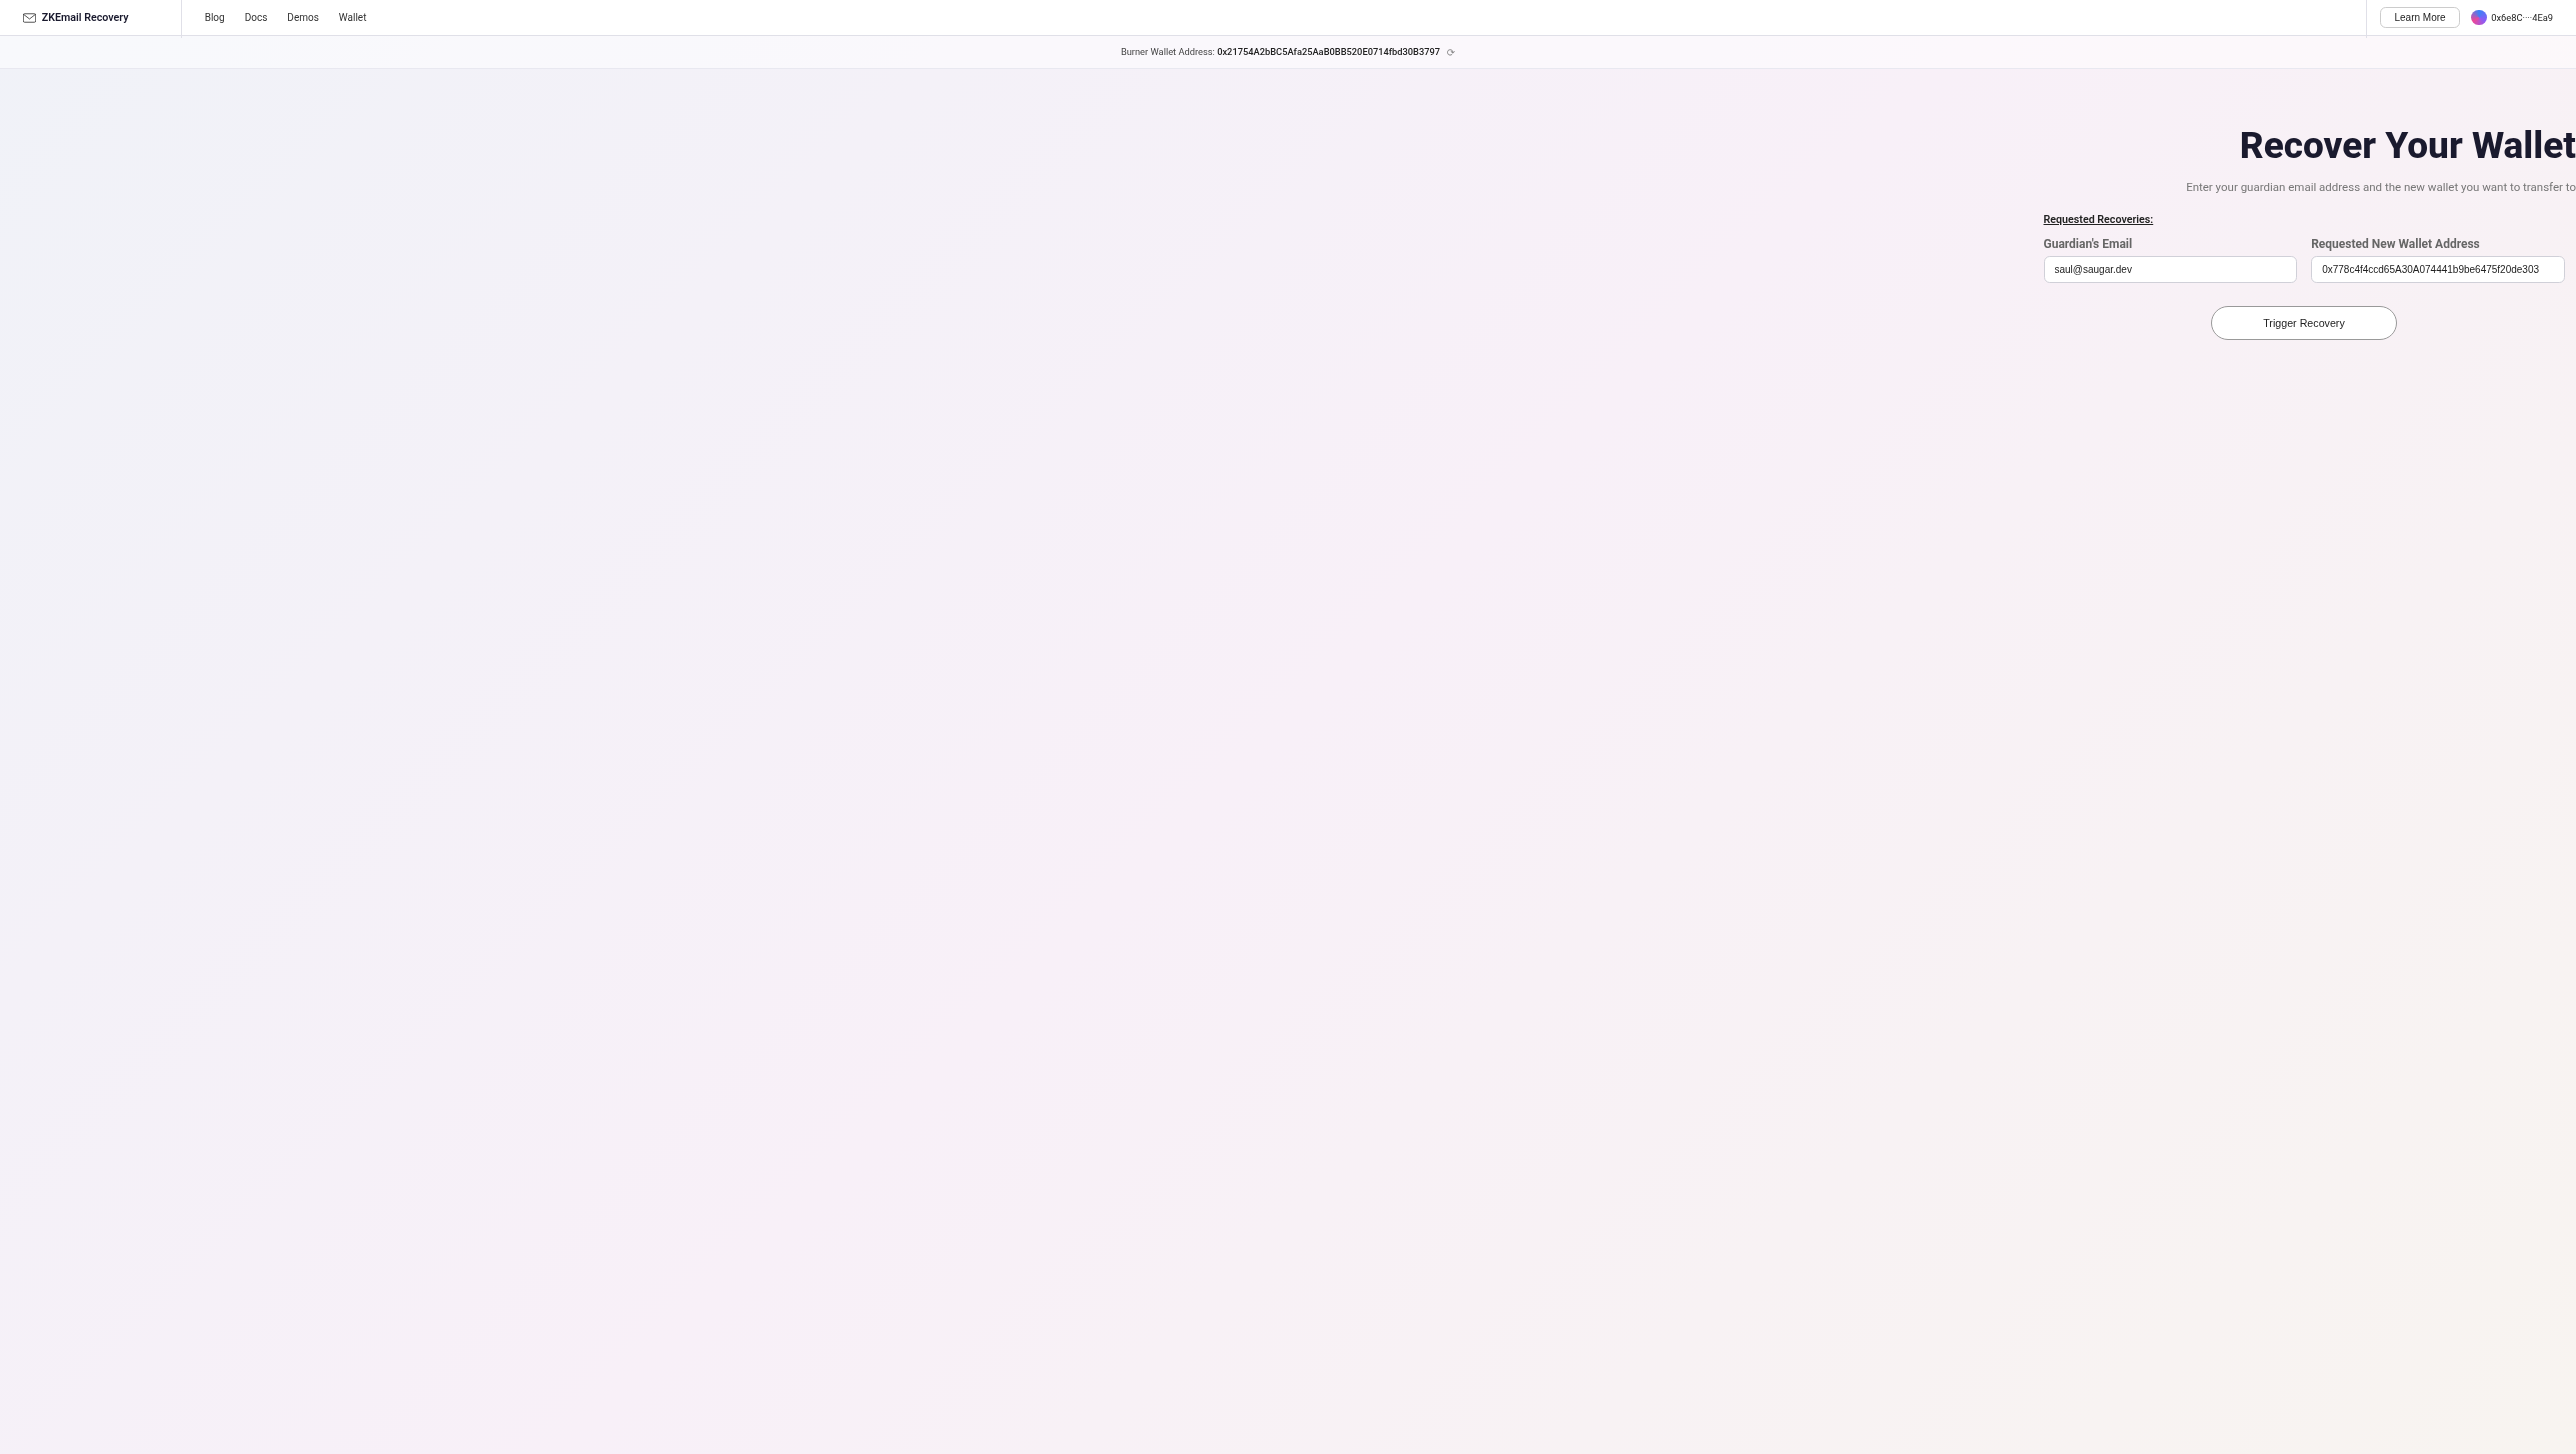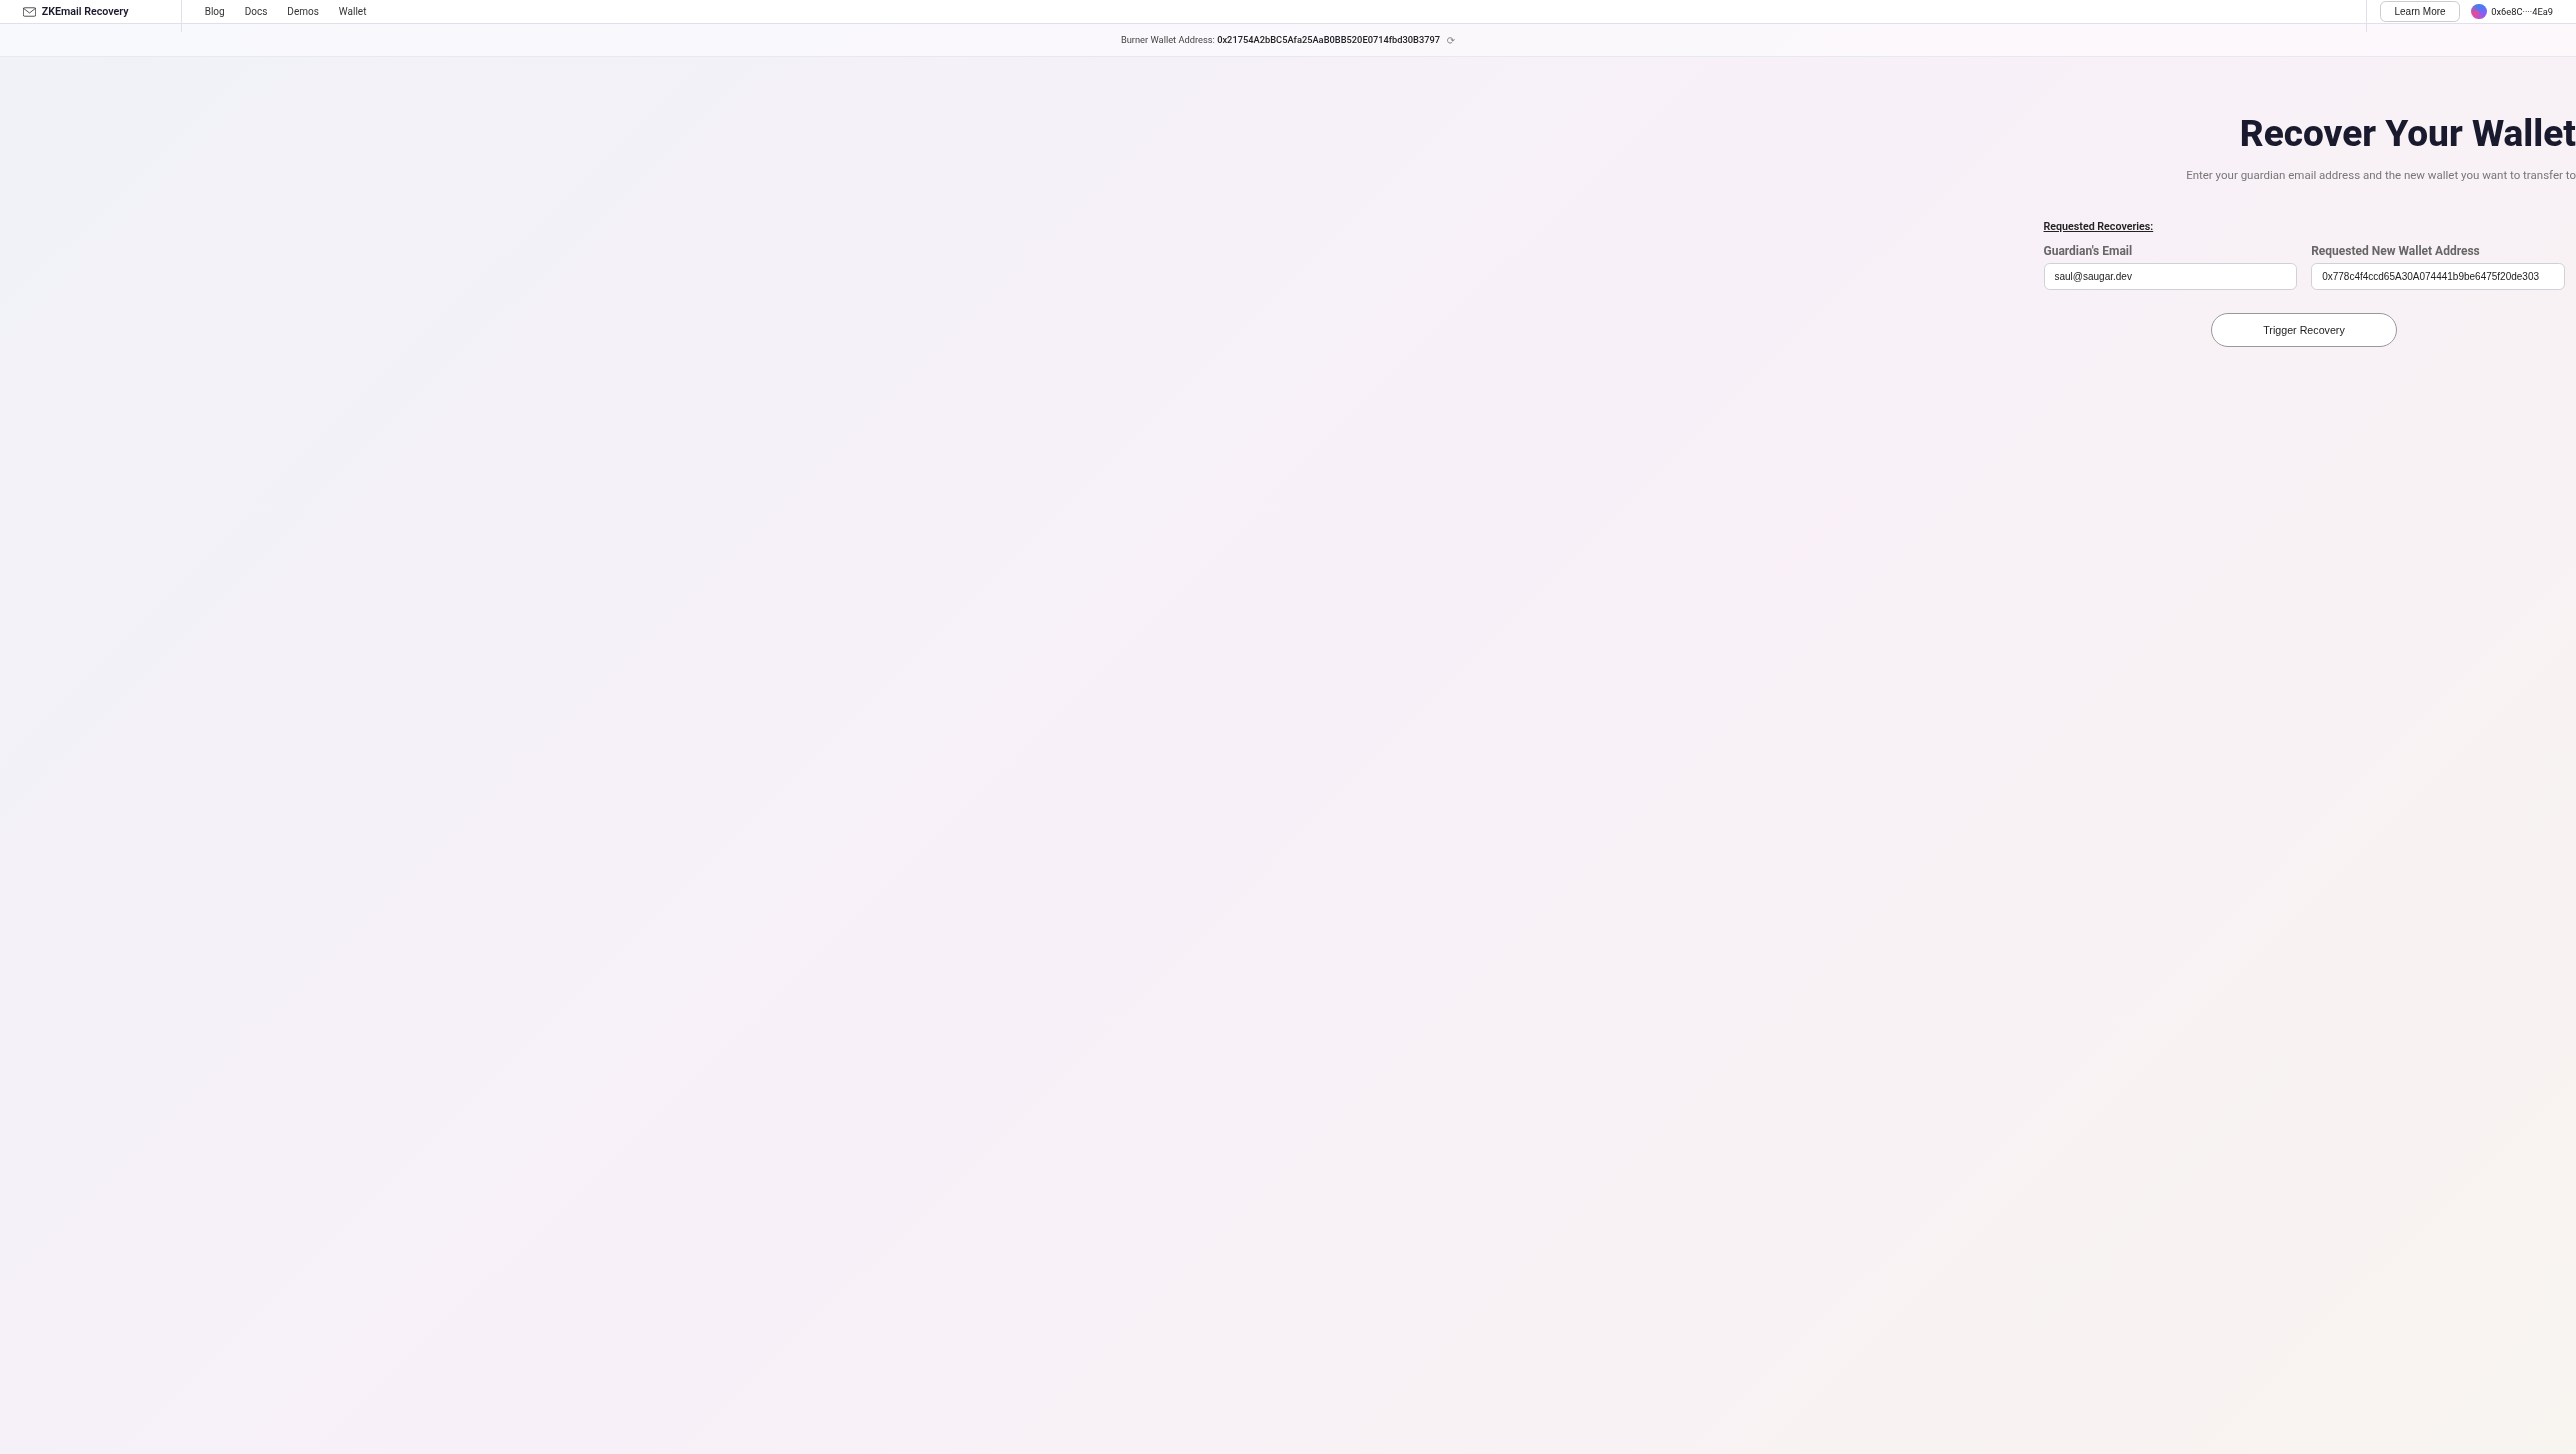--- a/index.html
+++ b/index.html
@@ -8,21 +8,21 @@
       font-family: -apple-system, BlinkMacSystemFont, 'Segoe UI', Roboto, Helvetica, Arial, sans-serif;
       background: linear-gradient(135deg, #f0f2f8 0%, #f8f0f8 50%, #f8f4f0 100%);
       min-height: 100vh;
       color: #222;
     }
 
     
     nav {
       display: flex;
       align-items: center;
-      height: 24px;
+      height: 36px;
       border-bottom: 0.7px solid #e0e0e8;
       background: #fff;
       padding: 0 23px;
       position: relative;
     }
 
     .nav-brand {
       display: flex;
       align-items: center;
       gap: 5.7px;
@@ -140,21 +140,21 @@
       color: #1a1a2e;
       text-align: center;
       line-height: 1.1;
       margin-bottom: 13px;
     }
 
     .page-subtitle {
       font-size: 11.5px;
       color: #777;
       text-align: center;
-      margin-bottom: 38px;
+      margin-bottom: 19px;
     }
 
     
     .form-section {
       width: 100%;
       max-width: 544px;
       padding: 0 11.5px;
     }
 
     .section-label {

